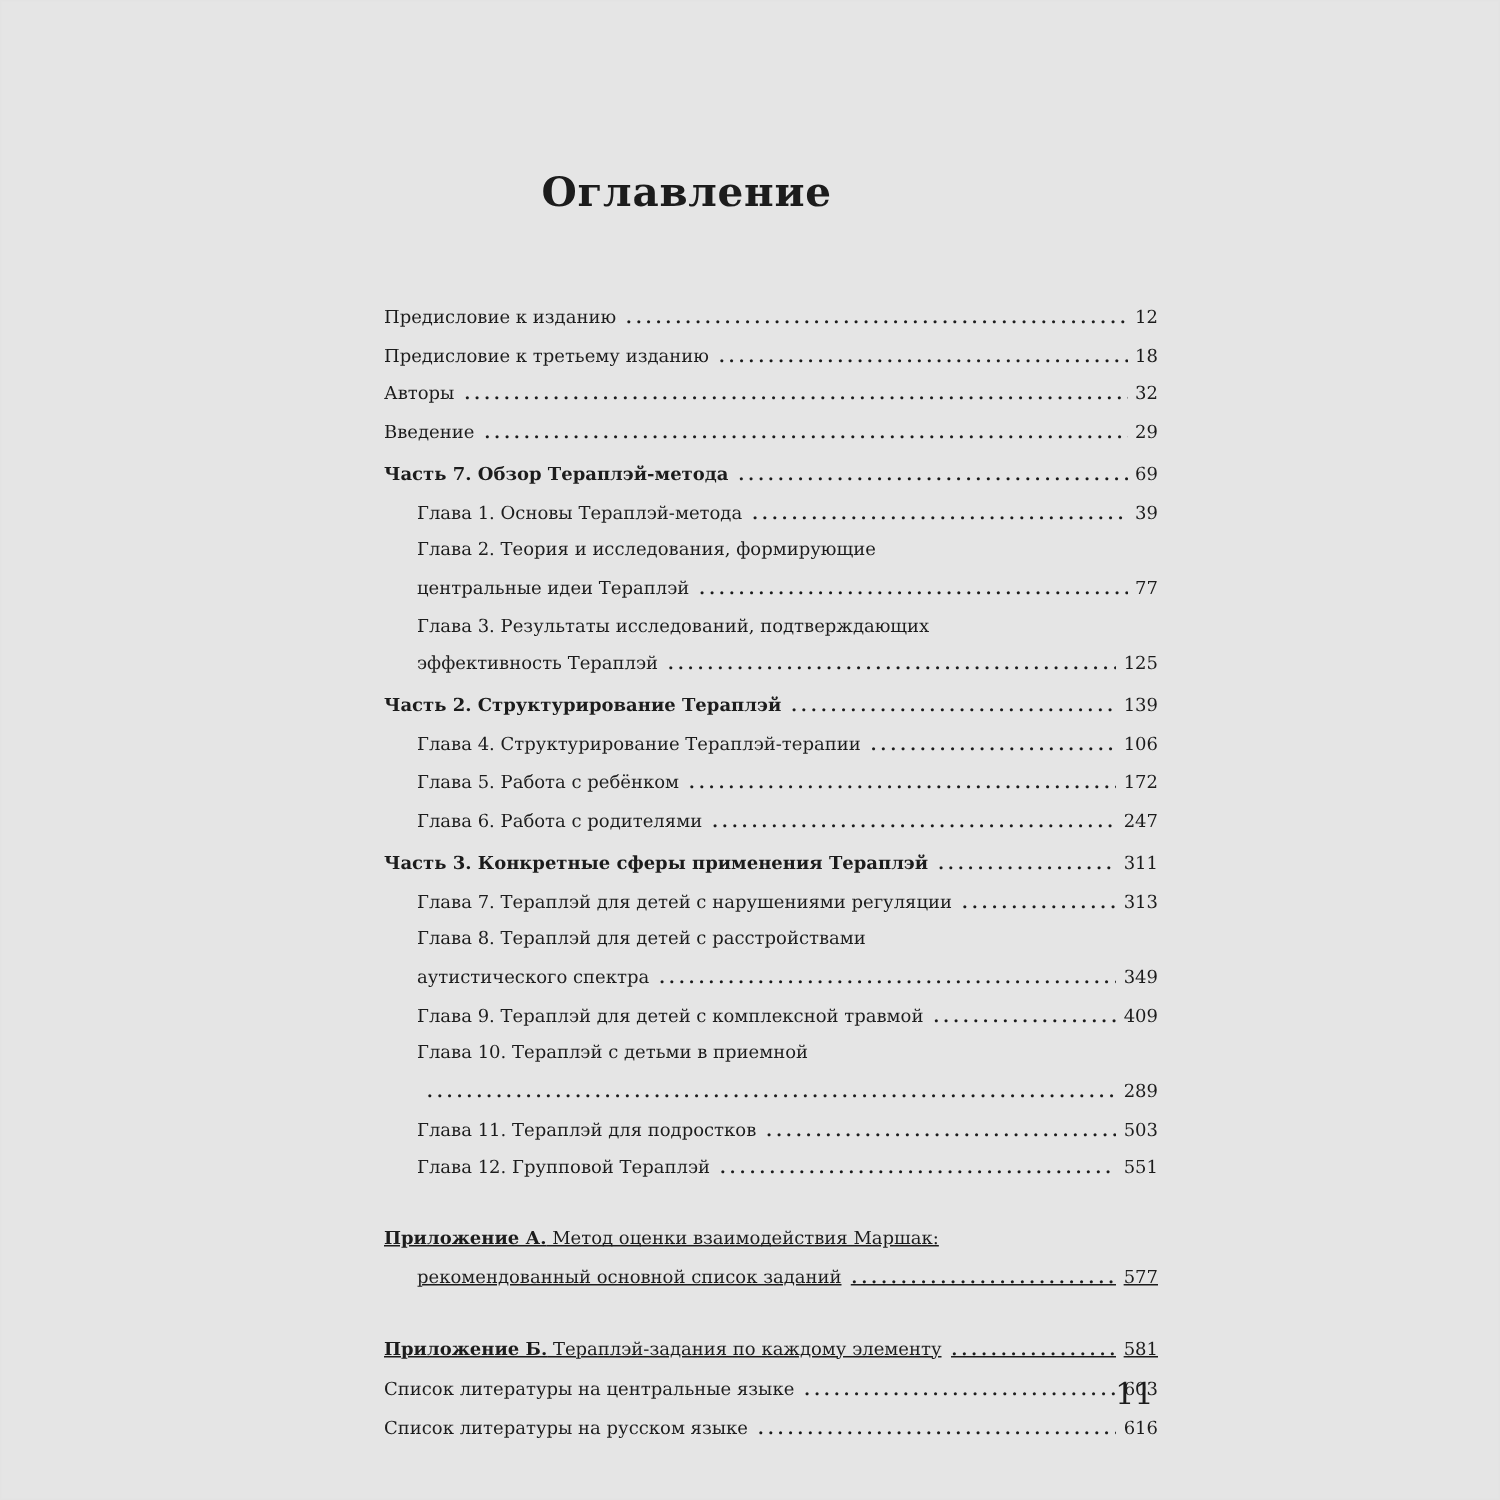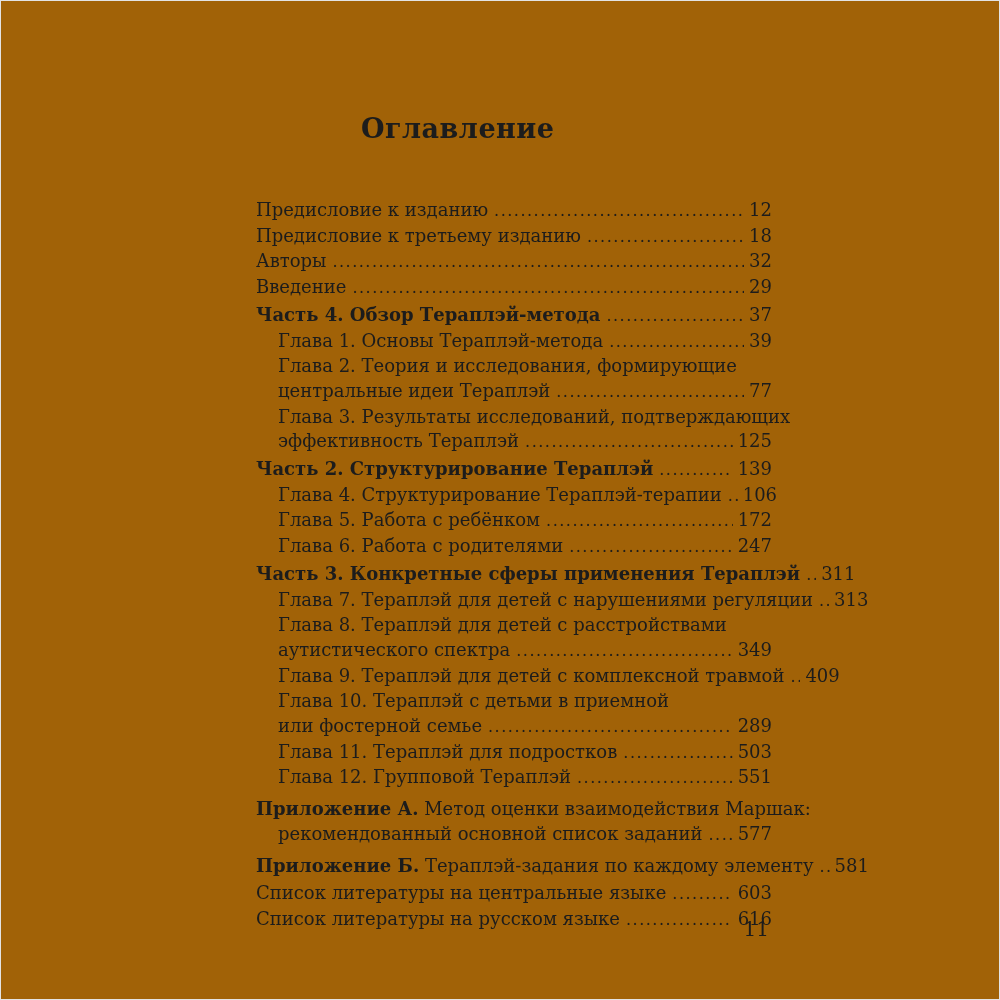--- a/index.html
+++ b/index.html
@@ -7,43 +7,43 @@
     padding: 0;
     background: #ffffff;
     font-family: "DejaVu Serif", "Liberation Serif", serif;
     color: #1c1c1c;
   }
   .page {
     position: relative;
     width: 1000px;
     height: 1000px;
     box-sizing: border-box;
-    background: #a16207;
+    background: #e5e5e5;
     border: 1px solid #e3e3e3;
     overflow: hidden;
   }
   .title {
     position: absolute;
     top: 112px;
     left: 360px;
     margin: 0;
     font-size: 27px;
     font-weight: bold;
     letter-spacing: 0.5px;
   }
   .toc {
     position: absolute;
     top: 197px;
     left: 255px;
     width: 516px;
-    font-size: 18px;
+    font-size: 12px;
   }
   .toc-entry { margin: 0; }
   .toc-entry.gap-sm { margin-top: 2px; }
-  .toc-entry.gap-md { margin-top: 6px; }
+  .toc-entry.gap-md { margin-top: 22px; text-decoration: underline; }
   .toc-line {
     display: flex;
     align-items: baseline;
     line-height: 24.7px;
   }
   .toc-line.indent-1 { padding-left: 22px; }
   .toc-entry.bold .toc-text { font-weight: bold; }
   .toc-text b { font-weight: bold; }
   .toc-text { white-space: nowrap; }
   .leader {
@@ -98,23 +98,23 @@
       </div>
       <div class="toc-entry">
         <div class="toc-line indent-0">
           <span class="toc-text">Введение</span>
           <span class="leader"></span>
           <span class="toc-page">29</span>
         </div>
       </div>
       <div class="toc-entry bold gap-sm">
         <div class="toc-line indent-0">
-          <span class="toc-text">Часть 4. Обзор Тераплэй-метода</span>
-          <span class="leader"></span>
-          <span class="toc-page">37</span>
+          <span class="toc-text">Часть 7. Обзор Тераплэй-метода</span>
+          <span class="leader"></span>
+          <span class="toc-page">69</span>
         </div>
       </div>
       <div class="toc-entry">
         <div class="toc-line indent-1">
           <span class="toc-text">Глава 1. Основы Тераплэй-метода</span>
           <span class="leader"></span>
           <span class="toc-page">39</span>
         </div>
       </div>
       <div class="toc-entry">
@@ -194,21 +194,20 @@
           <span class="toc-text">Глава 9. Тераплэй для детей с комплексной травмой</span>
           <span class="leader"></span>
           <span class="toc-page">409</span>
         </div>
       </div>
       <div class="toc-entry">
         <div class="toc-line indent-1">
           <span class="toc-text">Глава 10. Тераплэй с детьми в приемной</span>
         </div>
         <div class="toc-line indent-1">
-          <span class="toc-text">или фостерной семье</span>
           <span class="leader"></span>
           <span class="toc-page">289</span>
         </div>
       </div>
       <div class="toc-entry">
         <div class="toc-line indent-1">
           <span class="toc-text">Глава 11. Тераплэй для подростков</span>
           <span class="leader"></span>
           <span class="toc-page">503</span>
         </div>

